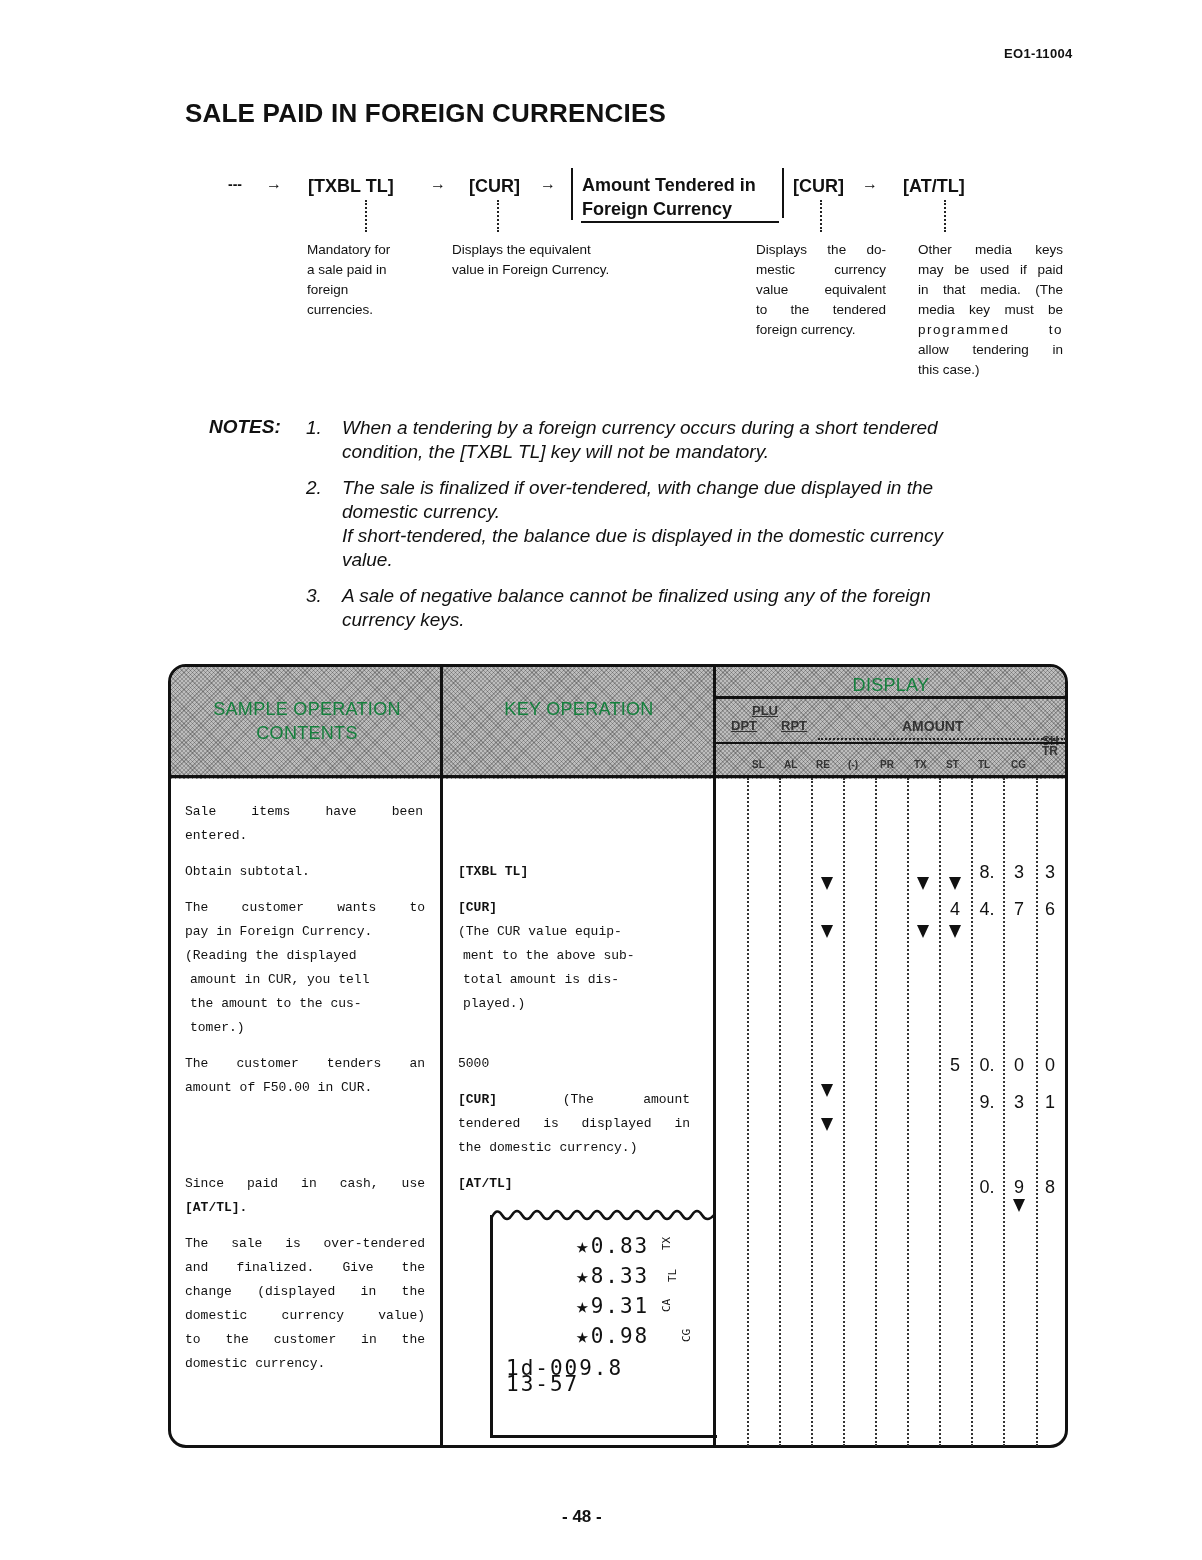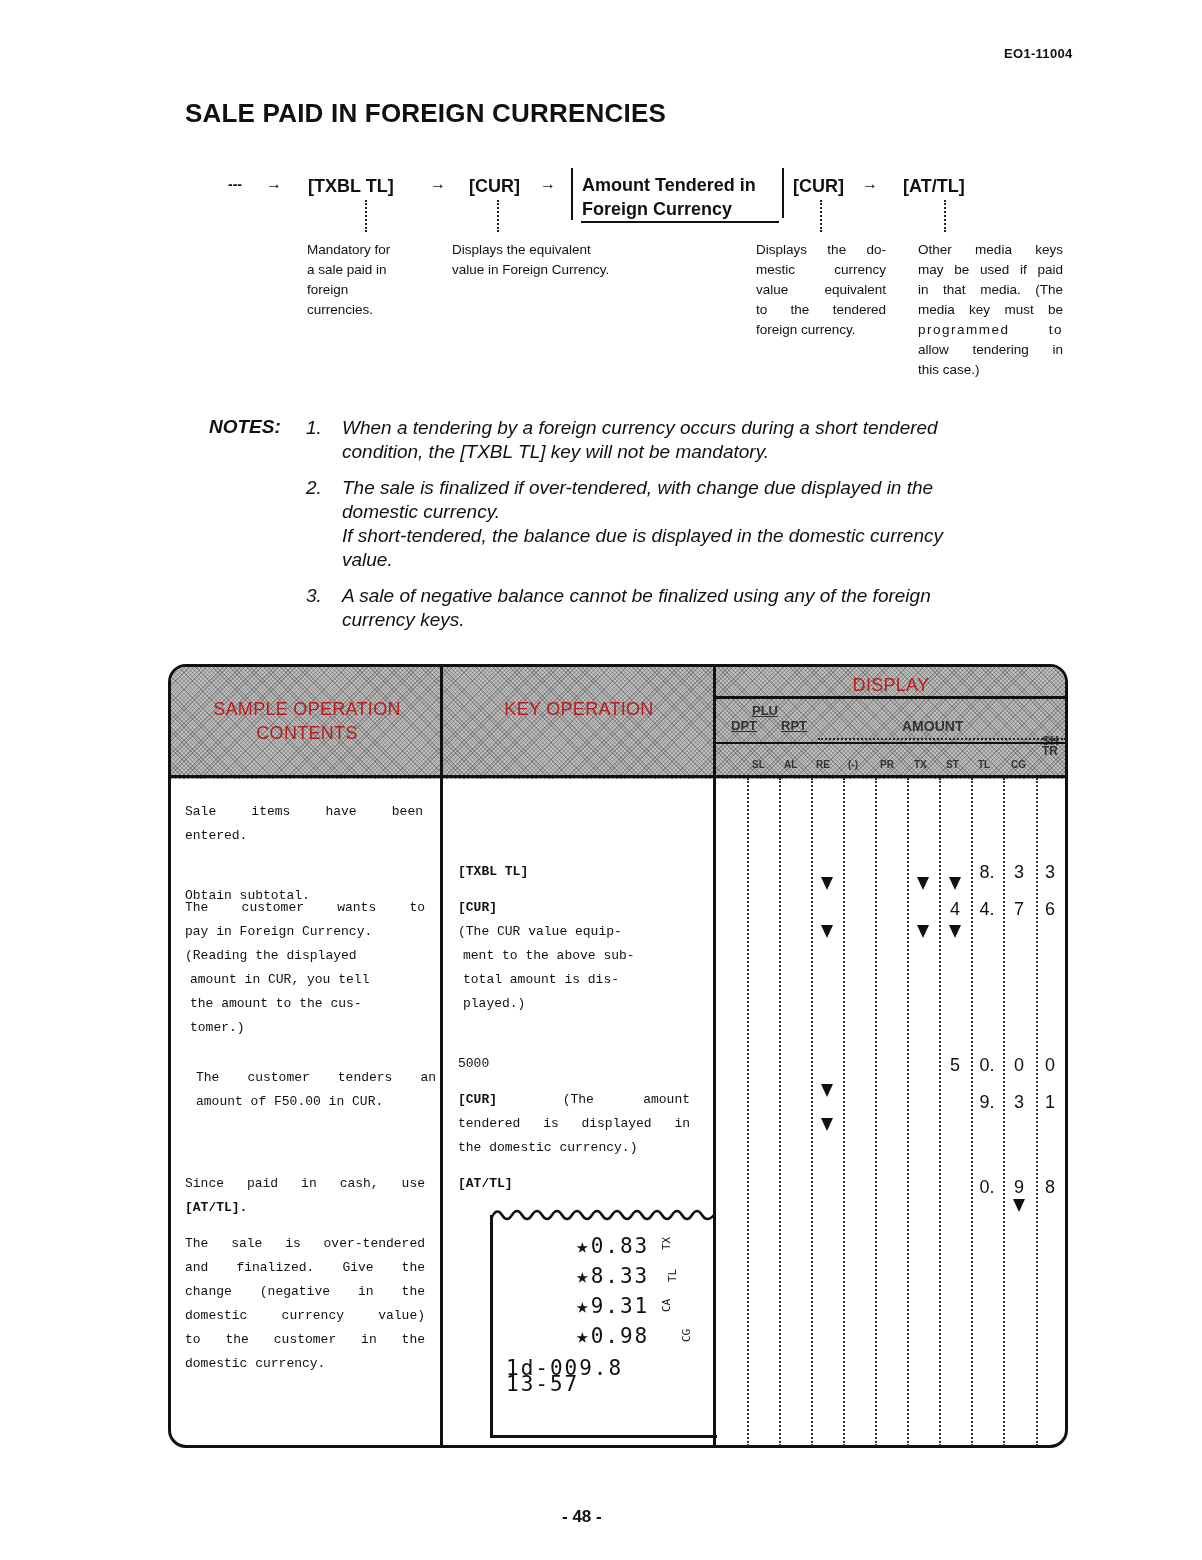--- a/index.html
+++ b/index.html
@@ -24,21 +24,21 @@
   .notes { font-style: italic; font-size: 19px; line-height: 24px; }
   .notes-label { left: 209px; top: 416px; font-weight: bold; font-style: italic; font-size: 19px; }
   .note-text { width: 660px; }
 
   
   .table-outer { left: 168px; top: 664px; width: 900px; height: 784px;
                  border: 3px solid #111; border-radius: 18px; box-sizing: border-box; overflow: hidden; }
   .hatch { background-color: #bdbdbd;
            background-image: repeating-linear-gradient(45deg, rgba(0,0,0,0.22) 0 1px, transparent 1px 3px),
                              repeating-linear-gradient(-45deg, rgba(0,0,0,0.22) 0 1px, transparent 1px 3px); }
-  .hdr-text { color: #b91c1c; font-size: 18px; text-align: center; line-height: 24px; letter-spacing: 0.3px; }
+  .hdr-text { color: #15803d; font-size: 18px; text-align: center; line-height: 24px; letter-spacing: 0.3px; }
   .colline { width: 0; border-left: 3px solid #111; }
   .hline { height: 0; border-top: 3px solid #111; }
   .dline { width: 0; border-left: 2px dotted #333; }
   .cell { font-size: 13px; line-height: 24px; font-family: Liberation Mono, monospace; }
   .cell.just { text-align: justify; text-align-last: left; }
   .bold { font-weight: bold; }
   .disp-digit { font-size: 18px; width: 20px; text-align: center; }
   .tri { width: 0; height: 0; border-left: 6px solid transparent; border-right: 6px solid transparent; border-top: 13px solid #111; }
   .small-hdr { font-size: 12px; font-weight: bold; color: #333; }
   .receipt { left: 490px; top: 1205px; width: 226px; height: 232px; }
@@ -173,41 +173,41 @@
   <div class="abs dline" style="left:939px;top:778px;height:668px;"></div>
   <div class="abs dline" style="left:971px;top:778px;height:668px;"></div>
   <div class="abs dline" style="left:1003px;top:778px;height:668px;"></div>
   <div class="abs dline" style="left:1036px;top:778px;height:668px;"></div>
 </div>
 
 <div class="abs cell just" style="left:185px;top:800px;width:238px;">
   <div style="text-align-last:justify">Sale items have been</div>
   <div>entered.</div>
 </div>
-<div class="abs cell" style="left:185px;top:860px;width:238px;margin-top:24px;">Obtain subtotal.</div>
+<div class="abs cell" style="left:185px;top:860px;width:238px;">Obtain subtotal.</div>
 <div class="abs cell" style="left:185px;top:896px;width:240px;">
   <div style="text-align:justify;text-align-last:justify">The customer wants to</div>
   <div>pay in Foreign Currency.</div>
   <div>(Reading the displayed</div>
   <div style="padding-left:5px"> amount in CUR, you tell</div>
   <div style="padding-left:5px"> the amount to the cus-</div>
   <div style="padding-left:5px"> tomer.)</div>
 </div>
-<div class="abs cell" style="left:196px;top:1052px;width:240px;margin-top:14px;">
+<div class="abs cell" style="left:185px;top:1052px;width:240px;">
   <div style="text-align:justify;text-align-last:justify">The customer tenders an</div>
   <div>amount of F50.00 in CUR.</div>
 </div>
 <div class="abs cell" style="left:185px;top:1172px;width:240px;">
   <div style="text-align:justify;text-align-last:justify">Since paid in cash, use</div>
   <div class="bold">[AT/TL].</div>
 </div>
 <div class="abs cell" style="left:185px;top:1232px;width:240px;">
   <div style="text-align:justify;text-align-last:justify">The sale is over-tendered</div>
   <div style="text-align:justify;text-align-last:justify;word-spacing:4px">and finalized.   Give the</div>
-  <div style="text-align:justify;text-align-last:justify">change (negative in the</div>
+  <div style="text-align:justify;text-align-last:justify">change (displayed in the</div>
   <div style="text-align:justify;text-align-last:justify">domestic currency value)</div>
   <div style="text-align:justify;text-align-last:justify">to the customer in the</div>
   <div>domestic currency.</div>
 </div>
 
 <div class="abs cell bold" style="left:458px;top:860px;">[TXBL TL]</div>
 <div class="abs cell" style="left:458px;top:896px;width:240px;">
   <div class="bold">[CUR]</div>
   <div>(The CUR value equip-</div>
   <div style="padding-left:5px"> ment to the above sub-</div>

